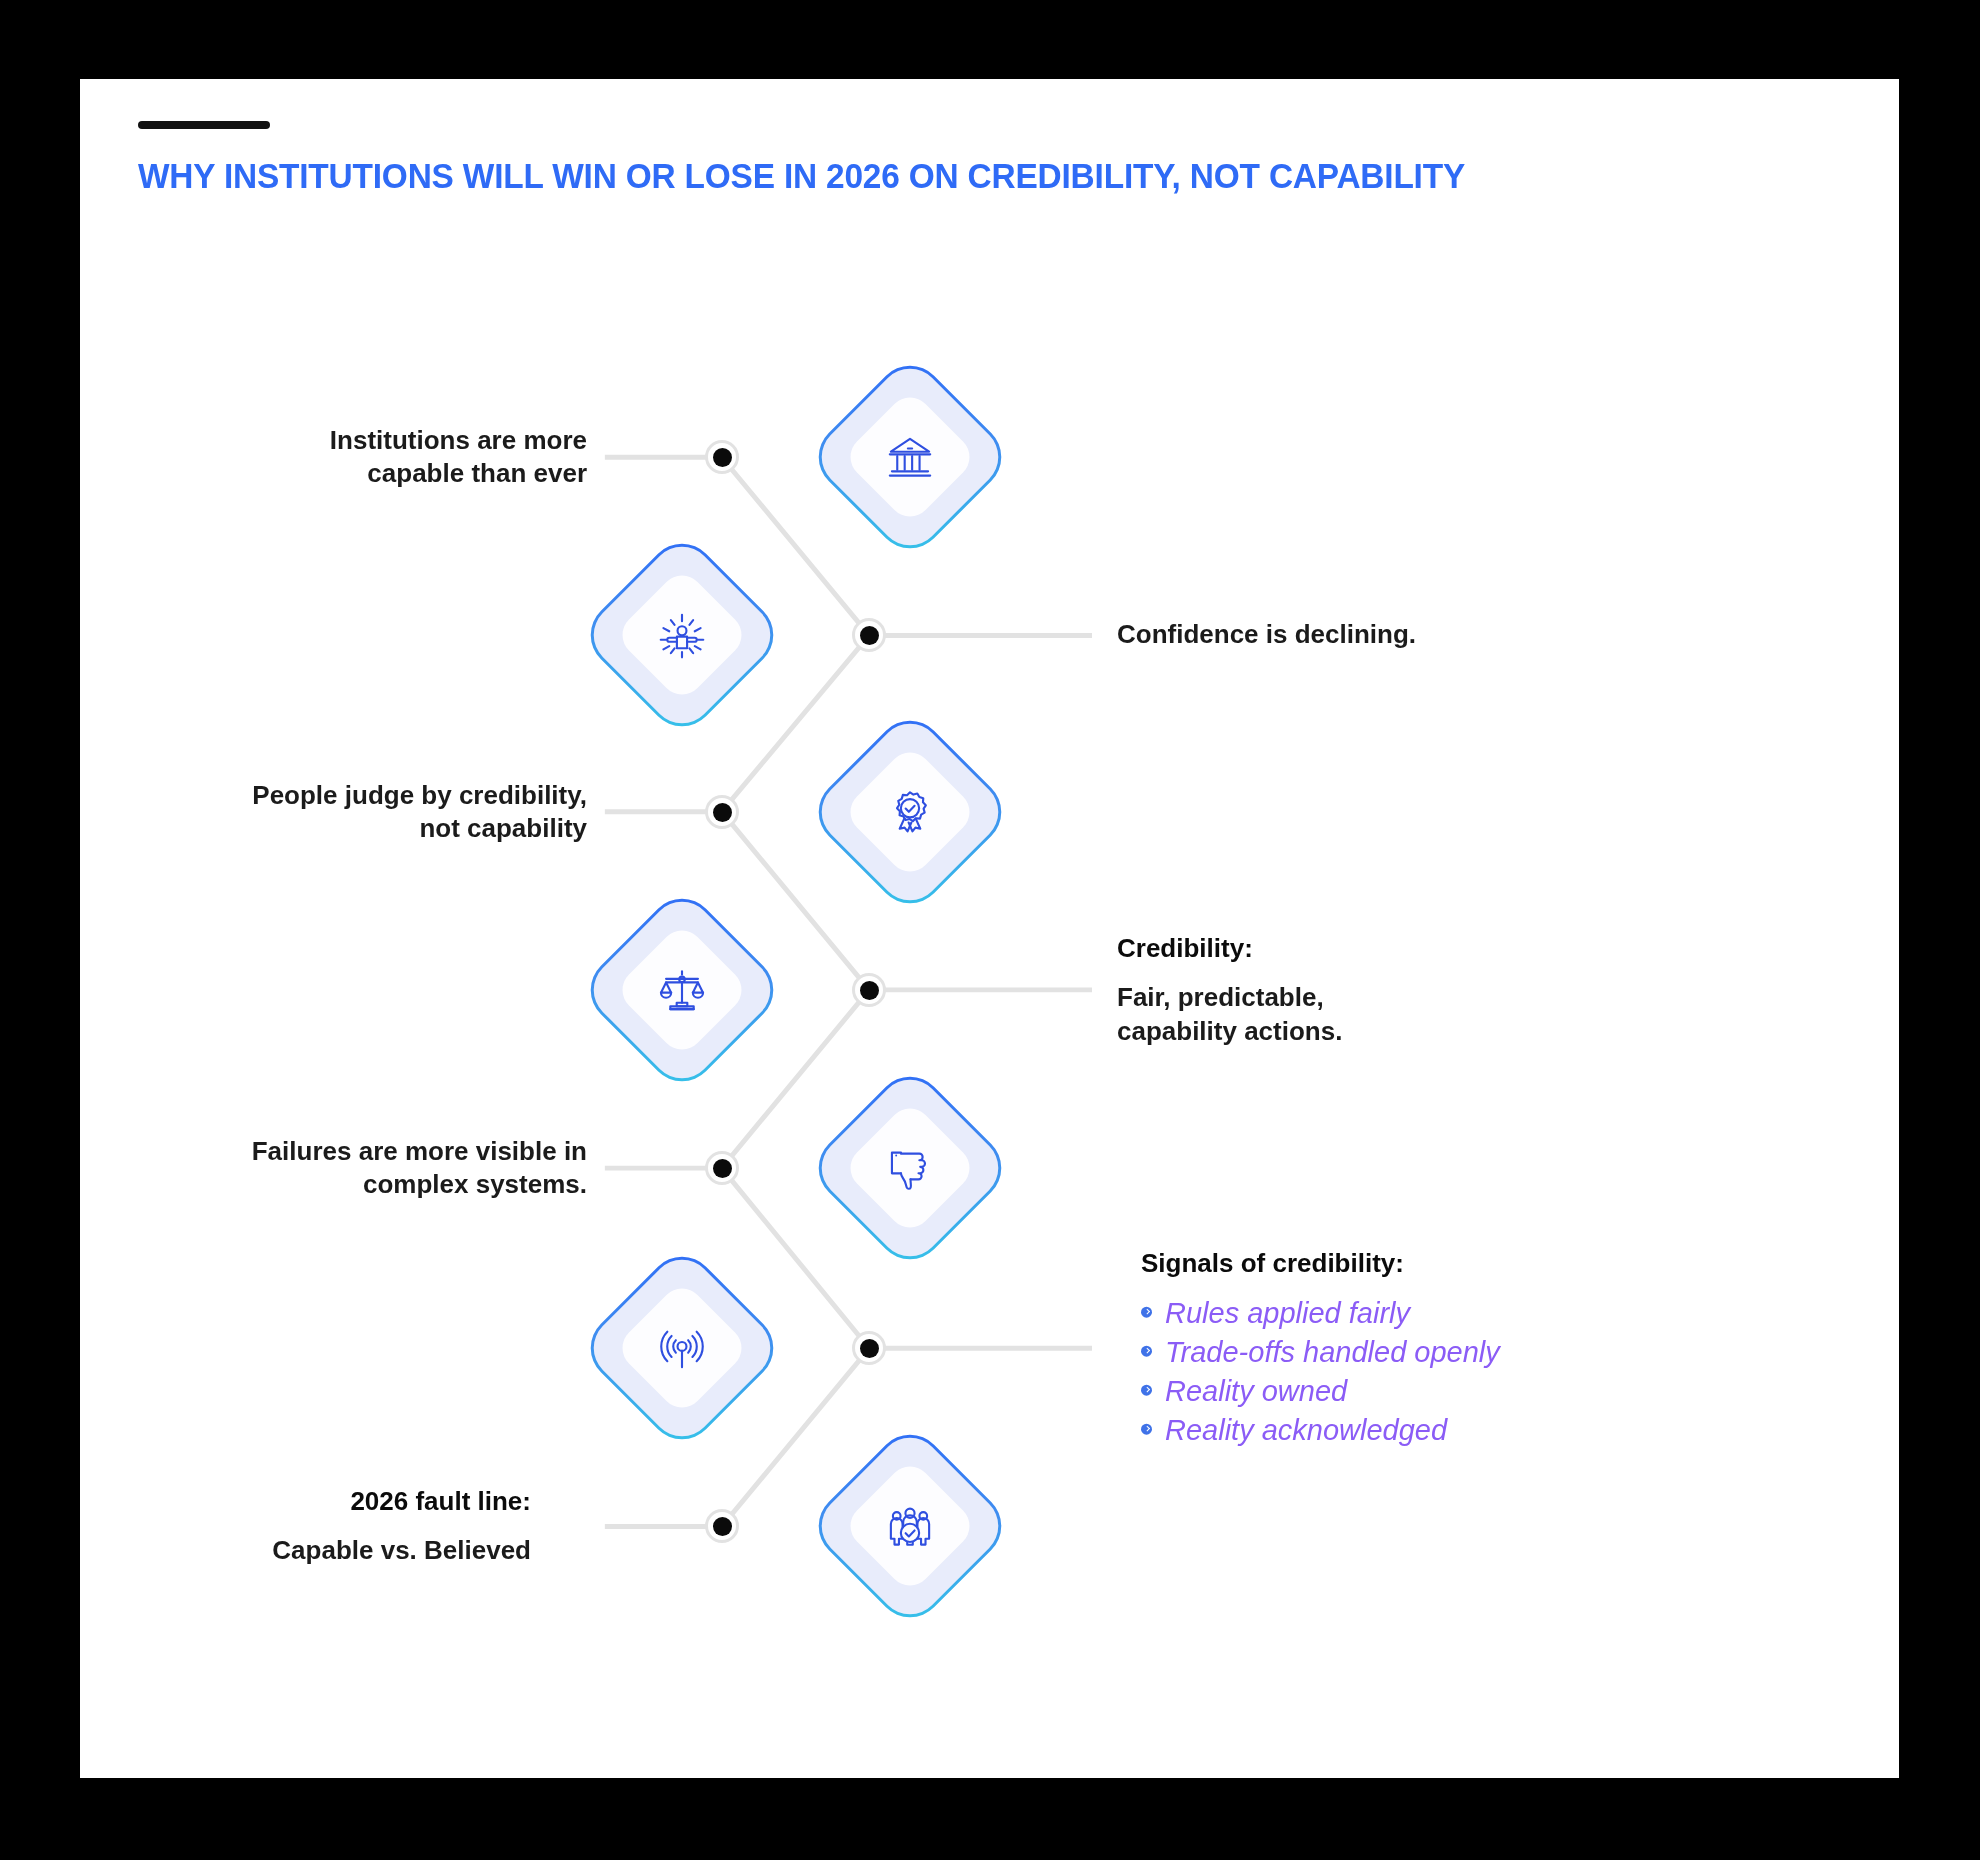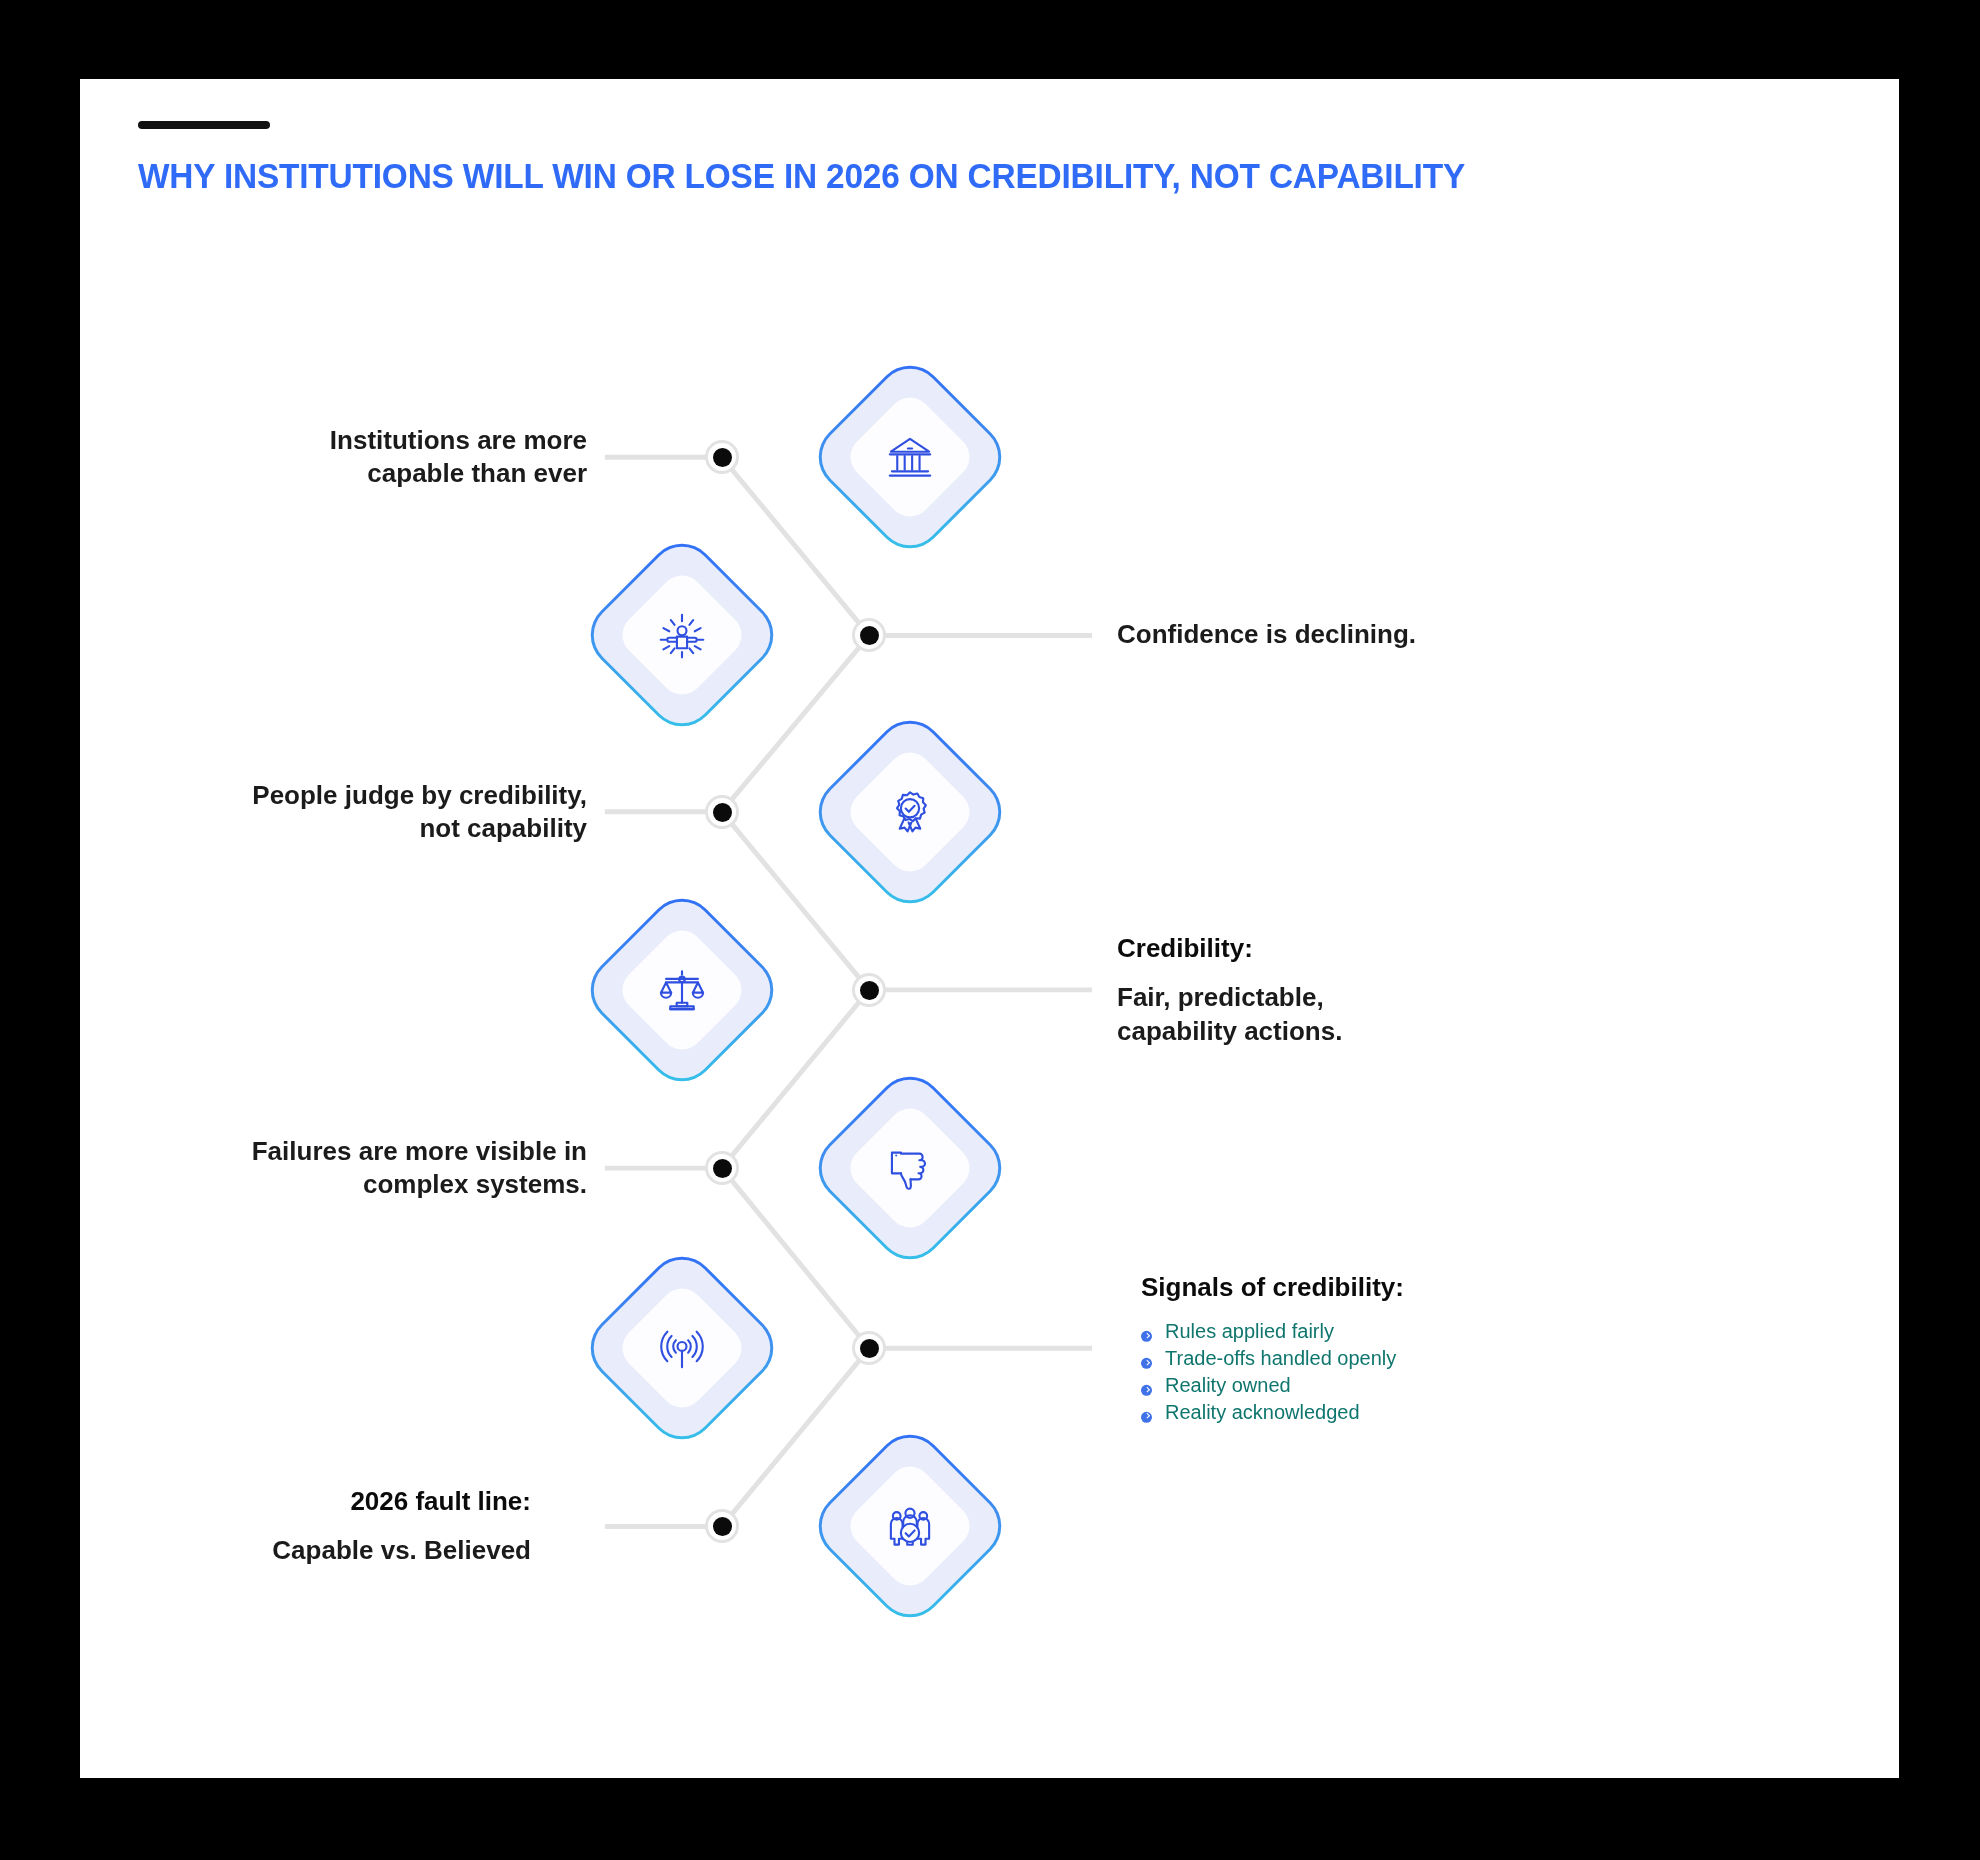--- a/index.html
+++ b/index.html
@@ -135,24 +135,25 @@
   .label.right { text-align: left;   transform: translateY(-50%); }
 
   .label .heading { font-weight: 700; color: #0b0b0b; display: block; }
   .label .body    { font-weight: 700; display: block; }
   .label .spacer  { display: block; height: 16px; }
 
   .bullets { list-style: none; margin-top: 14px; }
   .bullets li {
     position: relative;
     padding-left: 24px;
-    font-size: 20px;
+    font-size: 29px;
     line-height: 1.34;
-    color: #0f766e;
+    color: #8b5cf6;
     white-space: nowrap;
+    font-style: italic;
   }
   .bullets li .bullet-dot {
     position: absolute;
     left: 0;
     top: 13px;
     width: 11px;
     height: 11px;
     border-radius: 50%;
     background: #3f72e8;
   }

